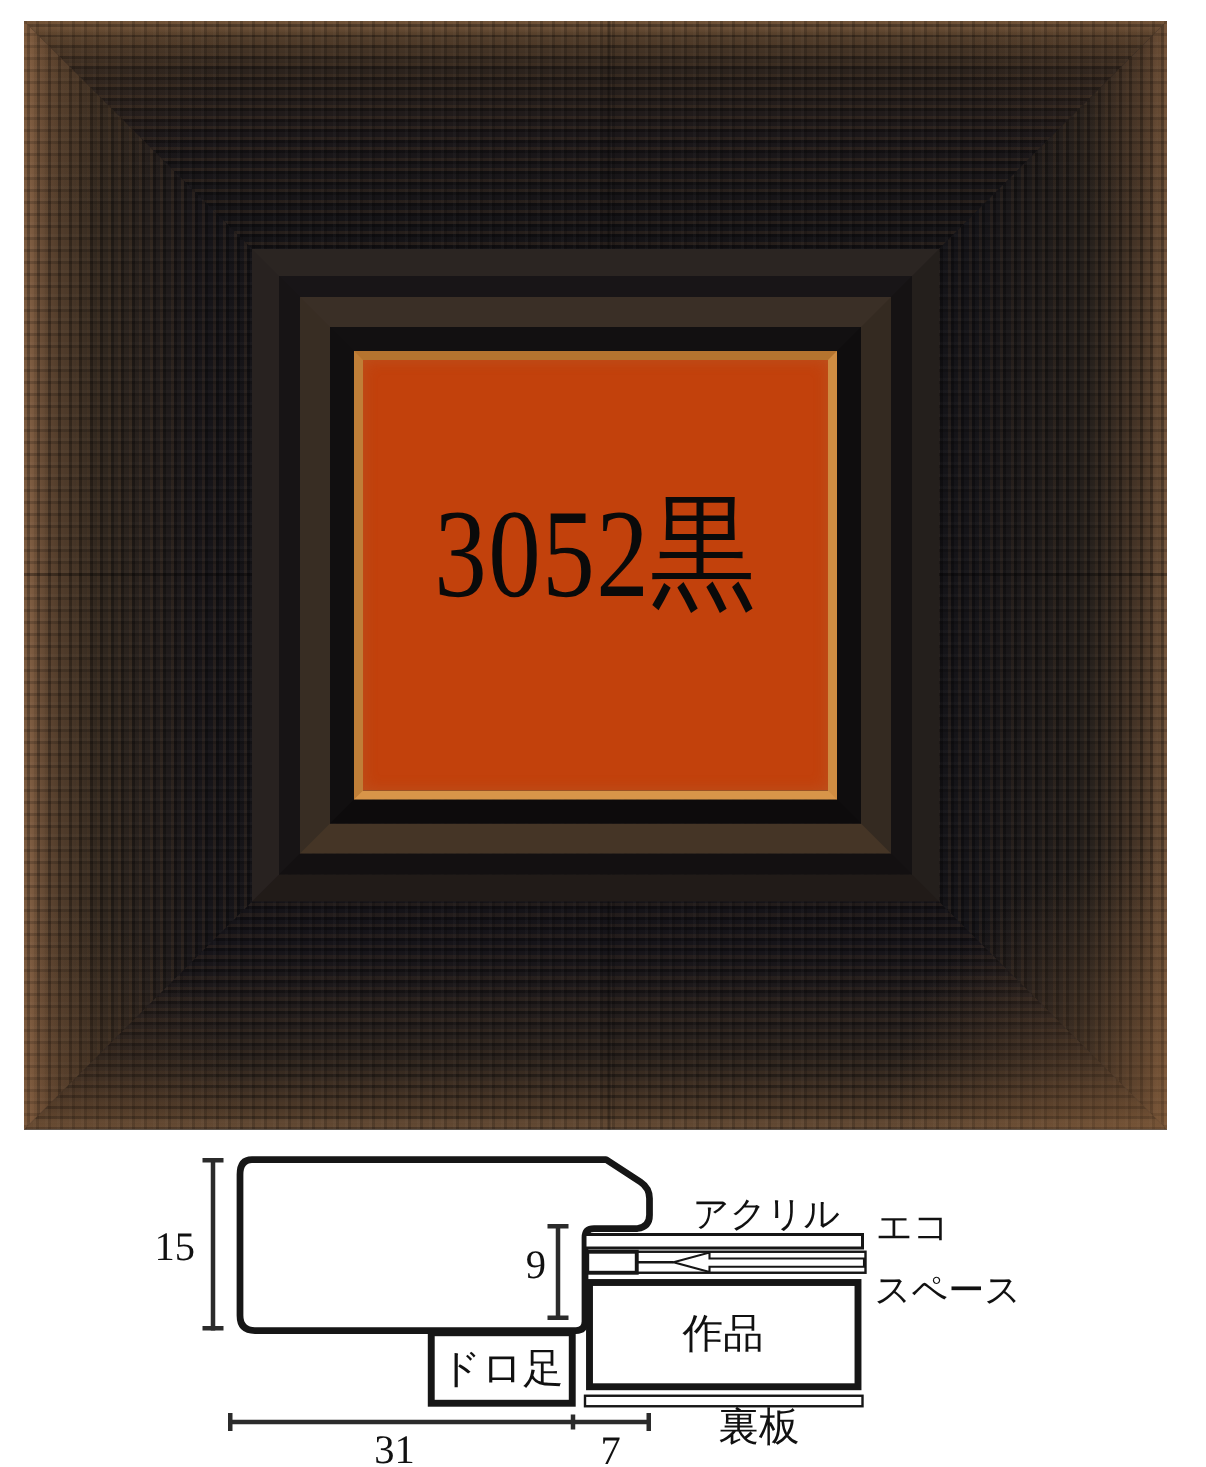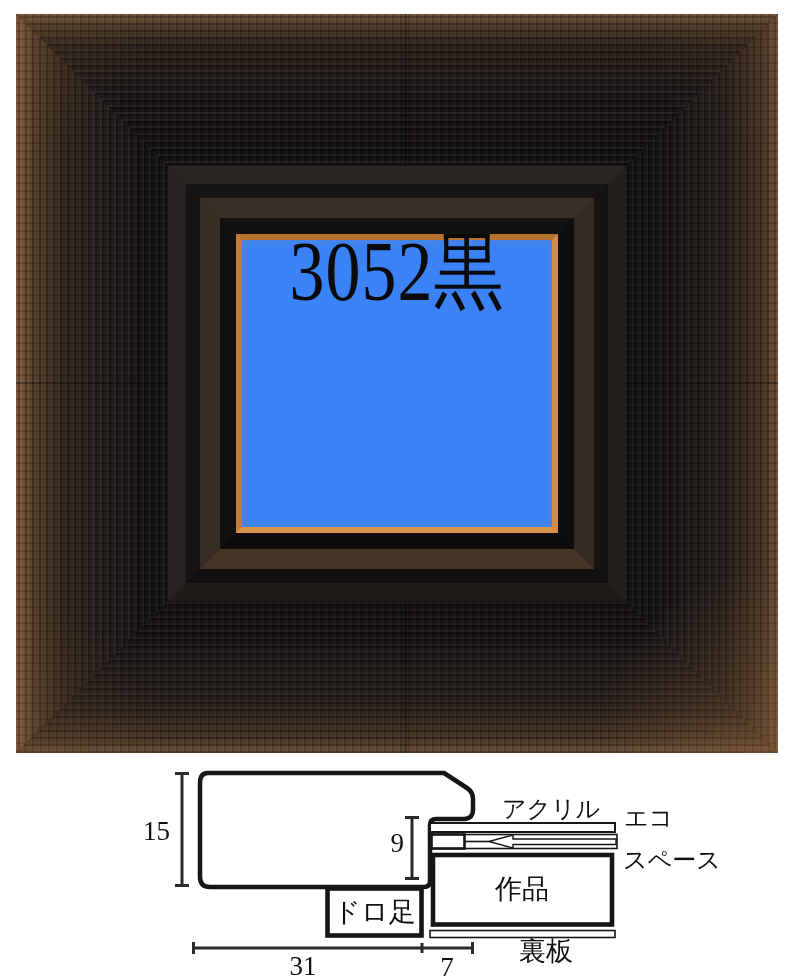--- a/index.html
+++ b/index.html
@@ -56,31 +56,31 @@
   .seam.v-bottom { left:389px; bottom:0;   width:2px; height:172px; }
   .seam.h-left   { left:0;     top:368px;  width:172px; height:2px; background:rgba(0,0,0,.20); }
   .seam.h-right  { right:0;    top:368px;  width:172px; height:2px; background:rgba(0,0,0,.20); }
 
   .rA { position:absolute; inset:152px; border:18px solid; border-color:#2b2522 #241f1c #211b18 #282220; }
   .rB { position:absolute; inset:0; border:14px solid; border-color:#181517 #151213 #131011 #171415; }
   .rC { position:absolute; inset:0; border:20px solid; border-color:#3a2f26 #342a21 #453526 #382d23; }
   .rD { position:absolute; inset:0; border:16px solid; border-color:#121011 #0f0d0e #0d0b0c #110f10; }
   .liner { position:absolute; inset:0; border:6px solid; border-color:#b5742f #cf8c42 #d89549 #c07f38; }
   .opening {
-    position:absolute; inset:0; background:#3b82f6;
-    display:flex; align-items:flex-start; justify-content:center;
+    position:absolute; inset:0; background:#c2410c;
+    display:flex; align-items:center; justify-content:center;
     box-shadow: inset 0 0 10px rgba(170,140,100,.22);
   }
   .frame-label {
     font-size:70px; color:#0a0a0a; letter-spacing:1px;
     transform:scaleY(1.2) translateY(-12px); white-space:nowrap;
   }
 
   
-  .diagram { position:absolute; left:0; top:755px; width:720px; height:223px;margin-left:40px; }
+  .diagram { position:absolute; left:0; top:755px; width:720px; height:223px; }
   .diagram svg { display:block; }
   .ink   { stroke:#161616; fill:#ffffff; }
   .dimln { stroke:#2b2b2b; stroke-width:3; }
   text   { font-family:"Liberation Serif","DejaVu Serif",serif; fill:#111111; }
   .t-dim { font-size:27px; }
   .t-lab { font-size:24px; }
   .t-box { font-size:27px; }
 </style>
 </head>
 <body>

